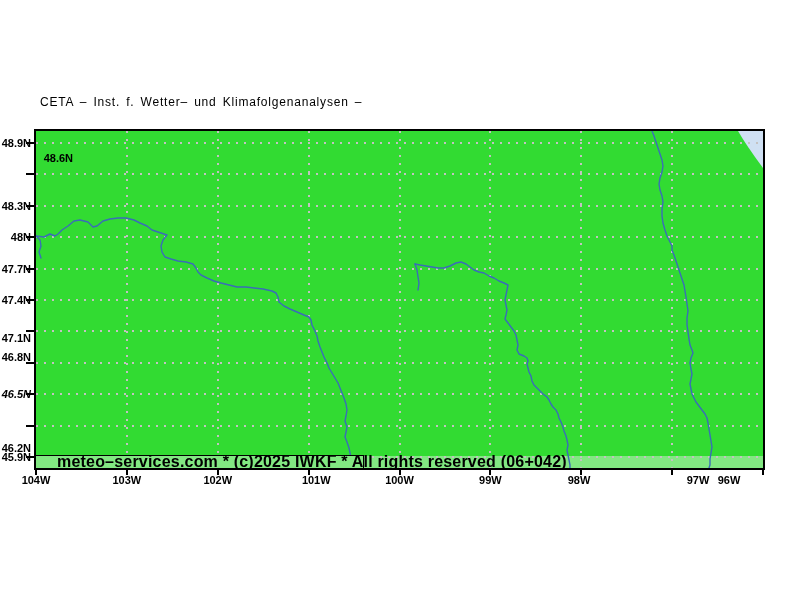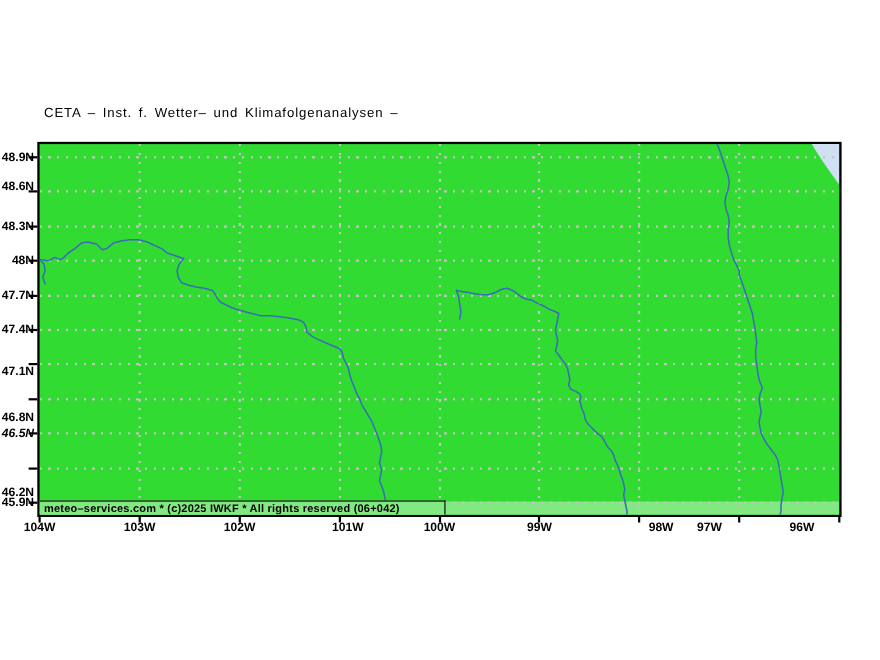--- a/index.html
+++ b/index.html
@@ -40,25 +40,25 @@
   .rivers-svg{position:absolute;left:0;top:0;z-index:3;}
   .gridline-h{
     position:absolute;left:0;width:727px;height:2px;z-index:2;
     background-image:repeating-linear-gradient(to right,var(--dots,#c4c2c2) 0 2px,transparent 2px 8px);
   }
   .gridline-v{
     position:absolute;top:0;height:337px;width:2px;z-index:2;
     background-image:repeating-linear-gradient(to bottom,var(--dots,#c4c2c2) 0 2px,transparent 2px 8px);
   }
   .copyright-box{
-    position:absolute;left:0;bottom:0;width:369px;height:13px;
+    position:absolute;left:0;bottom:0;width:328px;height:13px;
     background:var(--strip,#82e882);
     border-top:1px solid #000;border-right:1px solid #000;box-sizing:border-box;
-    display:flex;align-items:center;padding-left:4px;z-index:4;
-    font-size:10px;font-weight:bold;letter-spacing:0.2px;white-space:pre;
+    display:flex;align-items:center;padding-left:21px;z-index:4;
+    font-size:16px;font-weight:bold;letter-spacing:0.2px;white-space:pre;
   }
   .lat-label{
     position:absolute;left:0;width:31px;text-align:right;
     font-size:11px;font-weight:bold;line-height:12px;height:12px;
   }
   .lat-tick{position:absolute;left:26px;width:8px;height:2px;background:#000;}
   .lon-label{
     position:absolute;width:44px;text-align:center;top:474px;
     font-size:11px;font-weight:bold;line-height:12px;
   }
@@ -99,50 +99,50 @@
       <div class="gridline-v" style="left: 180.75px;"></div>
       <div class="gridline-v" style="left: 271.625px;"></div>
       <div class="gridline-v" style="left: 362.5px;"></div>
       <div class="gridline-v" style="left: 453.375px;"></div>
       <div class="gridline-v" style="left: 544.25px;"></div>
       <div class="gridline-v" style="left: 635.125px;"></div>
     </div>
 <div class="lat-tick" style="top: 142px;"></div>
     <div class="lat-label" style="top: 137px;">48.9N</div>
     <div class="lat-tick" style="top: 173.4px;"></div>
-    <div class="lat-label" style="top: 164px;">48.6N</div>
+    <div class="lat-label" style="top: 152px; padding-left: 42px;">48.6N</div>
     <div class="lat-tick" style="top: 204.8px;"></div>
     <div class="lat-label" style="top: 199.8px;">48.3N</div>
     <div class="lat-tick" style="top: 236.2px;"></div>
     <div class="lat-label" style="top: 231.2px;">48N</div>
     <div class="lat-tick" style="top: 267.6px;"></div>
     <div class="lat-label" style="top: 262.6px;">47.7N</div>
     <div class="lat-tick" style="top: 299px;"></div>
     <div class="lat-label" style="top: 294px;">47.4N</div>
     <div class="lat-tick" style="top: 330.4px;"></div>
     <div class="lat-label" style="top: 332px;">47.1N</div>
     <div class="lat-tick" style="top: 361.8px;"></div>
-    <div class="lat-label" style="top: 374px;">46.8N</div>
+    <div class="lat-label" style="top: 351px;">46.8N</div>
     <div class="lat-tick" style="top: 393.2px;"></div>
     <div class="lat-label" style="top: 388.2px; font-style: italic;">46.5N</div>
     <div class="lat-tick" style="top: 424.6px;"></div>
     <div class="lat-label" style="top: 442px;">46.2N</div>
     <div class="lat-tick" style="top: 456px;"></div>
     <div class="lat-label" style="top: 451px;">45.9N</div>
     <div class="lon-tick" style="left: 35px;"></div>
     <div class="lon-label" style="left: 14px;">104W</div>
     <div class="lon-tick" style="left: 125.875px;"></div>
     <div class="lon-label" style="left: 104.875px;">103W</div>
     <div class="lon-tick" style="left: 216.75px;"></div>
     <div class="lon-label" style="left: 195.75px;">102W</div>
     <div class="lon-tick" style="left: 307.625px;"></div>
     <div class="lon-label" style="left: 286.625px; text-align: right;">101W</div>
     <div class="lon-tick" style="left: 398.5px;"></div>
     <div class="lon-label" style="left: 377.5px;">100W</div>
     <div class="lon-tick" style="left: 489.375px;"></div>
     <div class="lon-label" style="left: 468.375px;">99W</div>
     <div class="lon-tick" style="left: 580.25px;"></div>
-    <div class="lon-label" style="left: 579px;">98W</div>
+    <div class="lon-label" style="left: 557px;">98W</div>
     <div class="lon-tick" style="left: 671.125px;"></div>
-    <div class="lon-label" style="left: 623px;">97W</div>
+    <div class="lon-label" style="left: 676px;">97W</div>
     <div class="lon-tick" style="left: 762px;"></div>
     <div class="lon-label" style="left: 707px;">96W</div>
   </div>
 
 </body></html>

